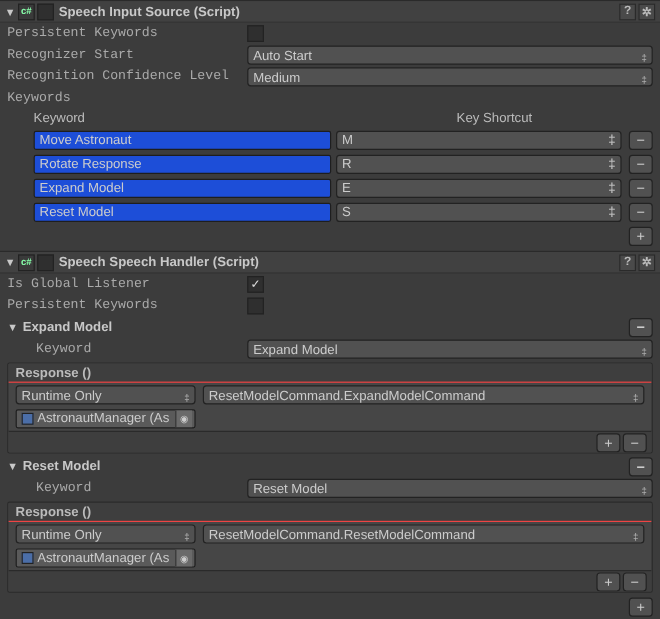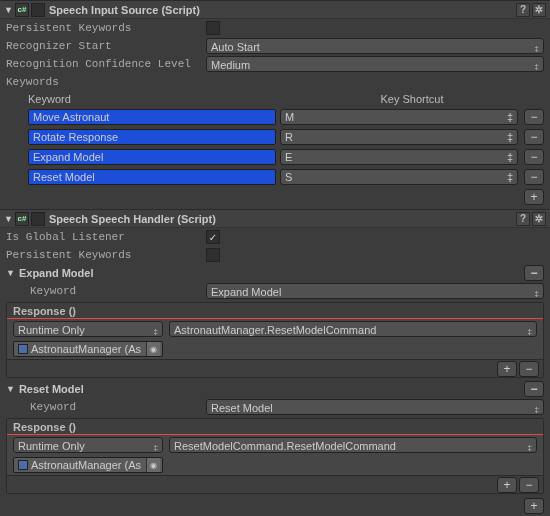--- a/index.html
+++ b/index.html
@@ -211,21 +211,21 @@
     </span>
   </div>
   <div class="event-box">
     <div class="event-title">Response ()</div>
     <div class="event-row">
       <span class="dd runtime">
         <span>Runtime Only</span>
         <span class="arrow">‡</span>
       </span>
       <span class="dd">
-        <span>AstronautManager.ResetModelCommand</span>
+        <span>ResetModelCommand.ExpandModelCommand</span>
         <span class="arrow">‡</span>
       </span>
     </div>
     <div class="event-row">
       <span class="obj-field objf">
         <span class="obj-chip"></span>
         <span style="flex:1;overflow:hidden;white-space:nowrap;">AstronautManager (As</span>
         <span class="picker">◉</span>
       </span>
       <span style="flex:1"></span>

